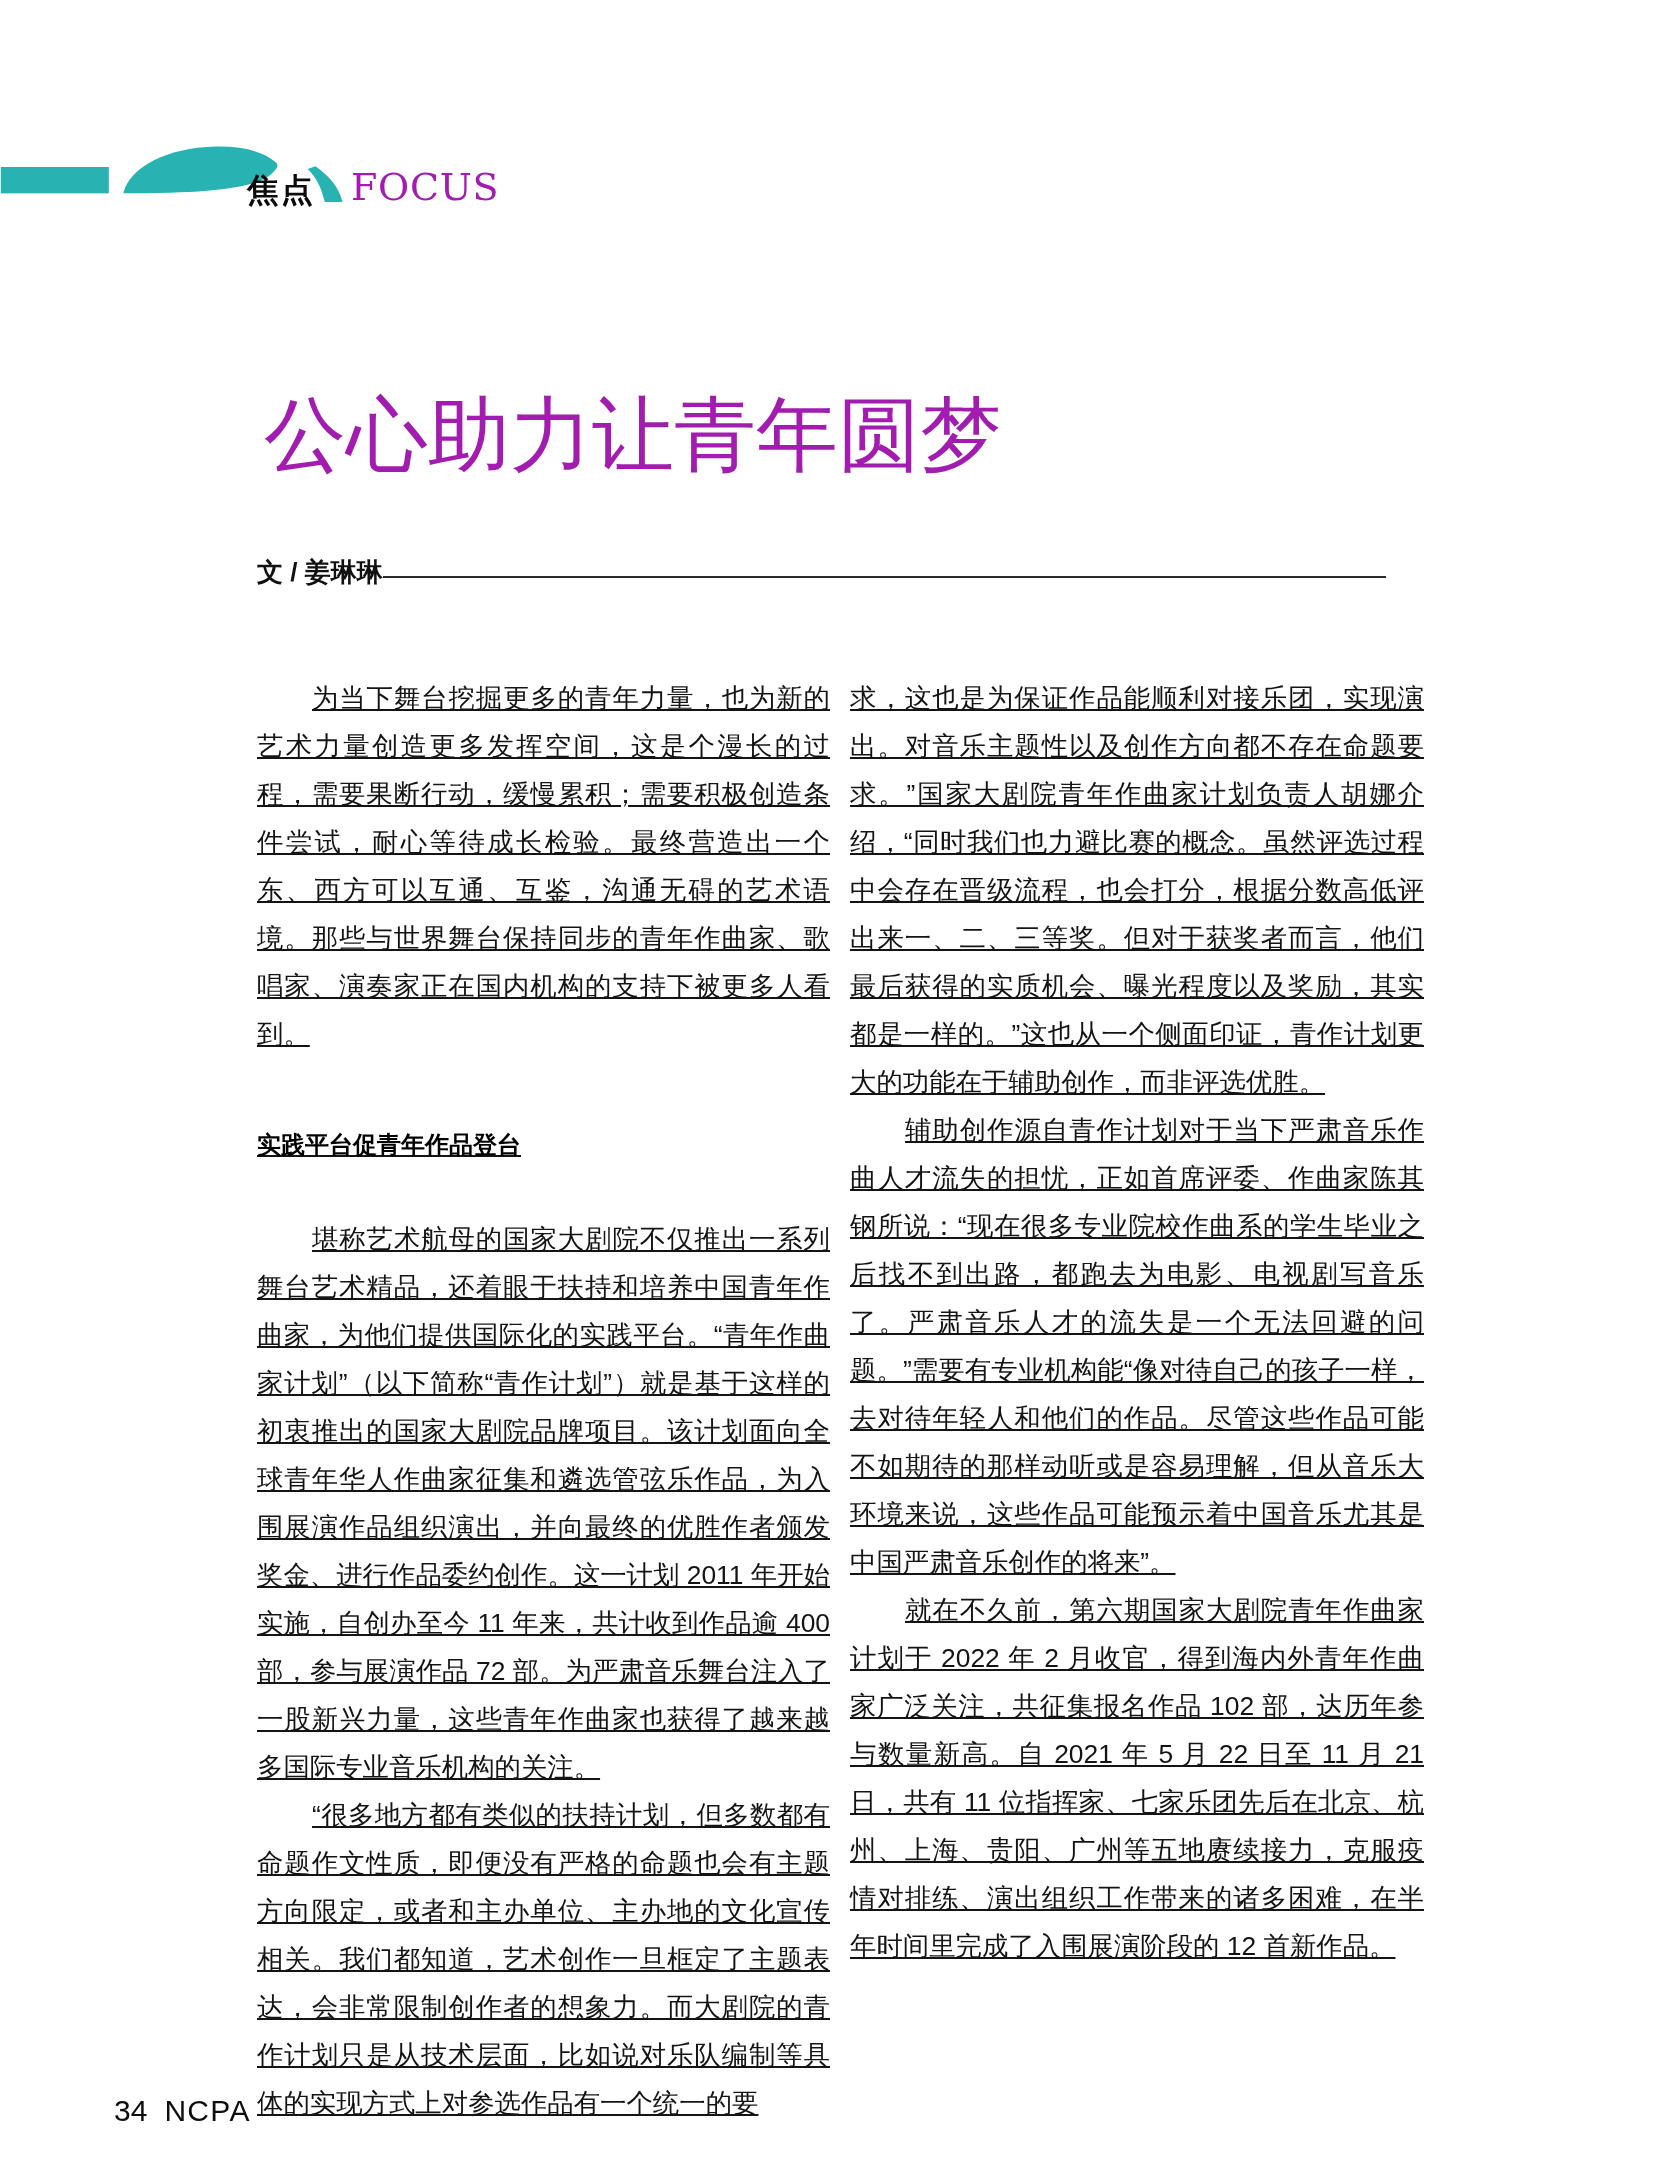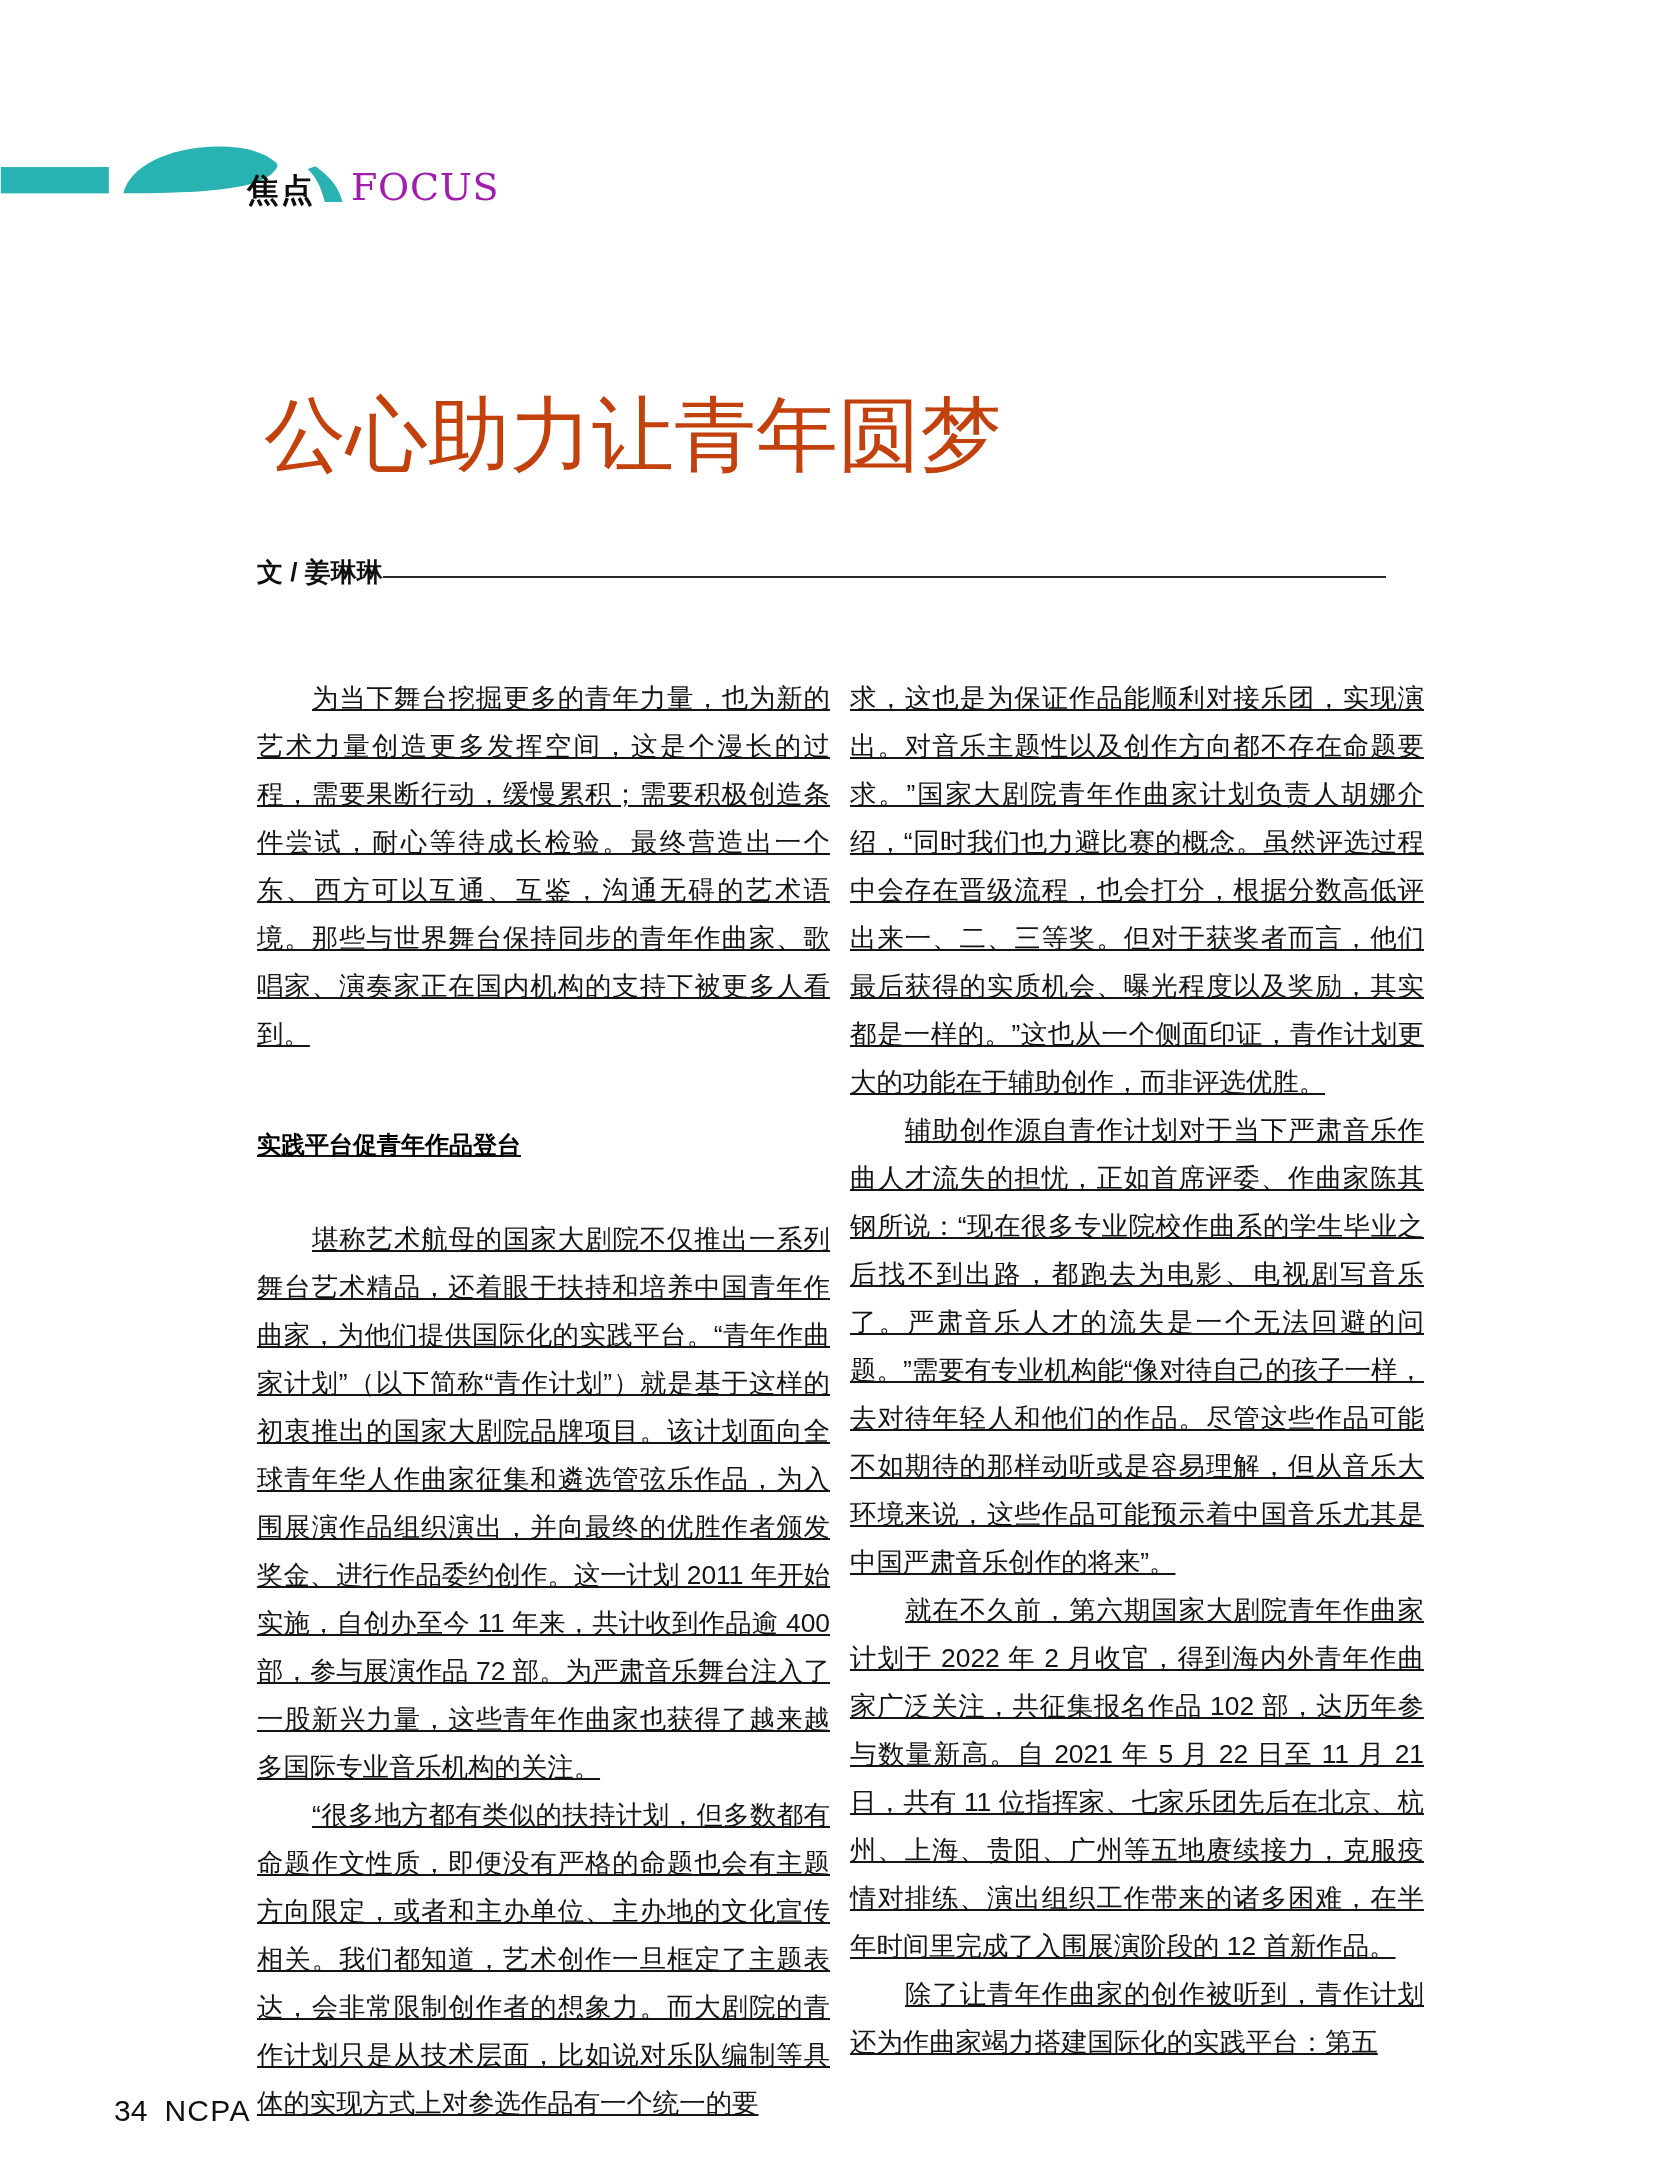--- a/index.html
+++ b/index.html
@@ -31,21 +31,21 @@
     color: #a21caf;
     font-family: "DejaVu Serif", "Liberation Serif", serif;
     white-space: nowrap;
   }
 
   
   .article-title {
     position: absolute; left: 264px; top: 345px;
     margin: 0;
     font-size: 82px; font-weight: 400; letter-spacing: 0;
-    color: #c2410c;
+    color: #a21caf;
     font-family: "DejaVu Serif", "Liberation Serif", serif;
     white-space: nowrap;
   }
   .byline {
     position: absolute; left: 257px; top: 519px;
     font-size: 26px; font-weight: 700;
     color: #111;
     white-space: nowrap;
   }
   .byline-rule {
@@ -103,21 +103,20 @@
     <p class="indent">为当下舞台挖掘更多的青年力量，也为新的艺术力量创造更多发挥空间，这是个漫长的过程，需要果断行动，缓慢累积；需要积极创造条件尝试，耐心等待成长检验。最终营造出一个东、西方可以互通、互鉴，沟通无碍的艺术语境。那些与世界舞台保持同步的青年作曲家、歌唱家、演奏家正在国内机构的支持下被更多人看到。</p>
     <h2 class="section-heading">实践平台促青年作品登台</h2>
     <p class="indent">堪称艺术航母的国家大剧院不仅推出一系列舞台艺术精品，还着眼于扶持和培养中国青年作曲家，为他们提供国际化的实践平台。“青年作曲家计划”（以下简称“青作计划”）就是基于这样的初衷推出的国家大剧院品牌项目。该计划面向全球青年华人作曲家征集和遴选管弦乐作品，为入围展演作品组织演出，并向最终的优胜作者颁发奖金、进行作品委约创作。这一计划 2011 年开始实施，自创办至今 11 年来，共计收到作品逾 400 部，参与展演作品 72 部。为严肃音乐舞台注入了一股新兴力量，这些青年作曲家也获得了越来越多国际专业音乐机构的关注。</p>
     <p class="indent">“很多地方都有类似的扶持计划，但多数都有命题作文性质，即便没有严格的命题也会有主题方向限定，或者和主办单位、主办地的文化宣传相关。我们都知道，艺术创作一旦框定了主题表达，会非常限制创作者的想象力。而大剧院的青作计划只是从技术层面，比如说对乐队编制等具体的实现方式上对参选作品有一个统一的要</p>
   </div>
 
   <div class="column column-right">
     <p class="no-indent">求，这也是为保证作品能顺利对接乐团，实现演出。对音乐主题性以及创作方向都不存在命题要求。”国家大剧院青年作曲家计划负责人胡娜介绍，“同时我们也力避比赛的概念。虽然评选过程中会存在晋级流程，也会打分，根据分数高低评出来一、二、三等奖。但对于获奖者而言，他们最后获得的实质机会、曝光程度以及奖励，其实都是一样的。”这也从一个侧面印证，青作计划更大的功能在于辅助创作，而非评选优胜。</p>
     <p class="indent">辅助创作源自青作计划对于当下严肃音乐作曲人才流失的担忧，正如首席评委、作曲家陈其钢所说：“现在很多专业院校作曲系的学生毕业之后找不到出路，都跑去为电影、电视剧写音乐了。严肃音乐人才的流失是一个无法回避的问题。”需要有专业机构能“像对待自己的孩子一样，去对待年轻人和他们的作品。尽管这些作品可能不如期待的那样动听或是容易理解，但从音乐大环境来说，这些作品可能预示着中国音乐尤其是中国严肃音乐创作的将来”。</p>
     <p class="indent">就在不久前，第六期国家大剧院青年作曲家计划于 2022 年 2 月收官，得到海内外青年作曲家广泛关注，共征集报名作品 102 部，达历年参与数量新高。自 2021 年 5 月 22 日至 11 月 21 日，共有 11 位指挥家、七家乐团先后在北京、杭州、上海、贵阳、广州等五地赓续接力，克服疫情对排练、演出组织工作带来的诸多困难，在半年时间里完成了入围展演阶段的 12 首新作品。</p>
-    <p class="indent">除了让青年作曲家的创作被听到，青作计划还为作曲家竭力搭建国际化的实践平台：第五</p>
   </div>
 
   <div class="page-footer">
     <span>34</span>
     <span class="journal">NCPA</span>
   </div>
 
 </div>
 
 

